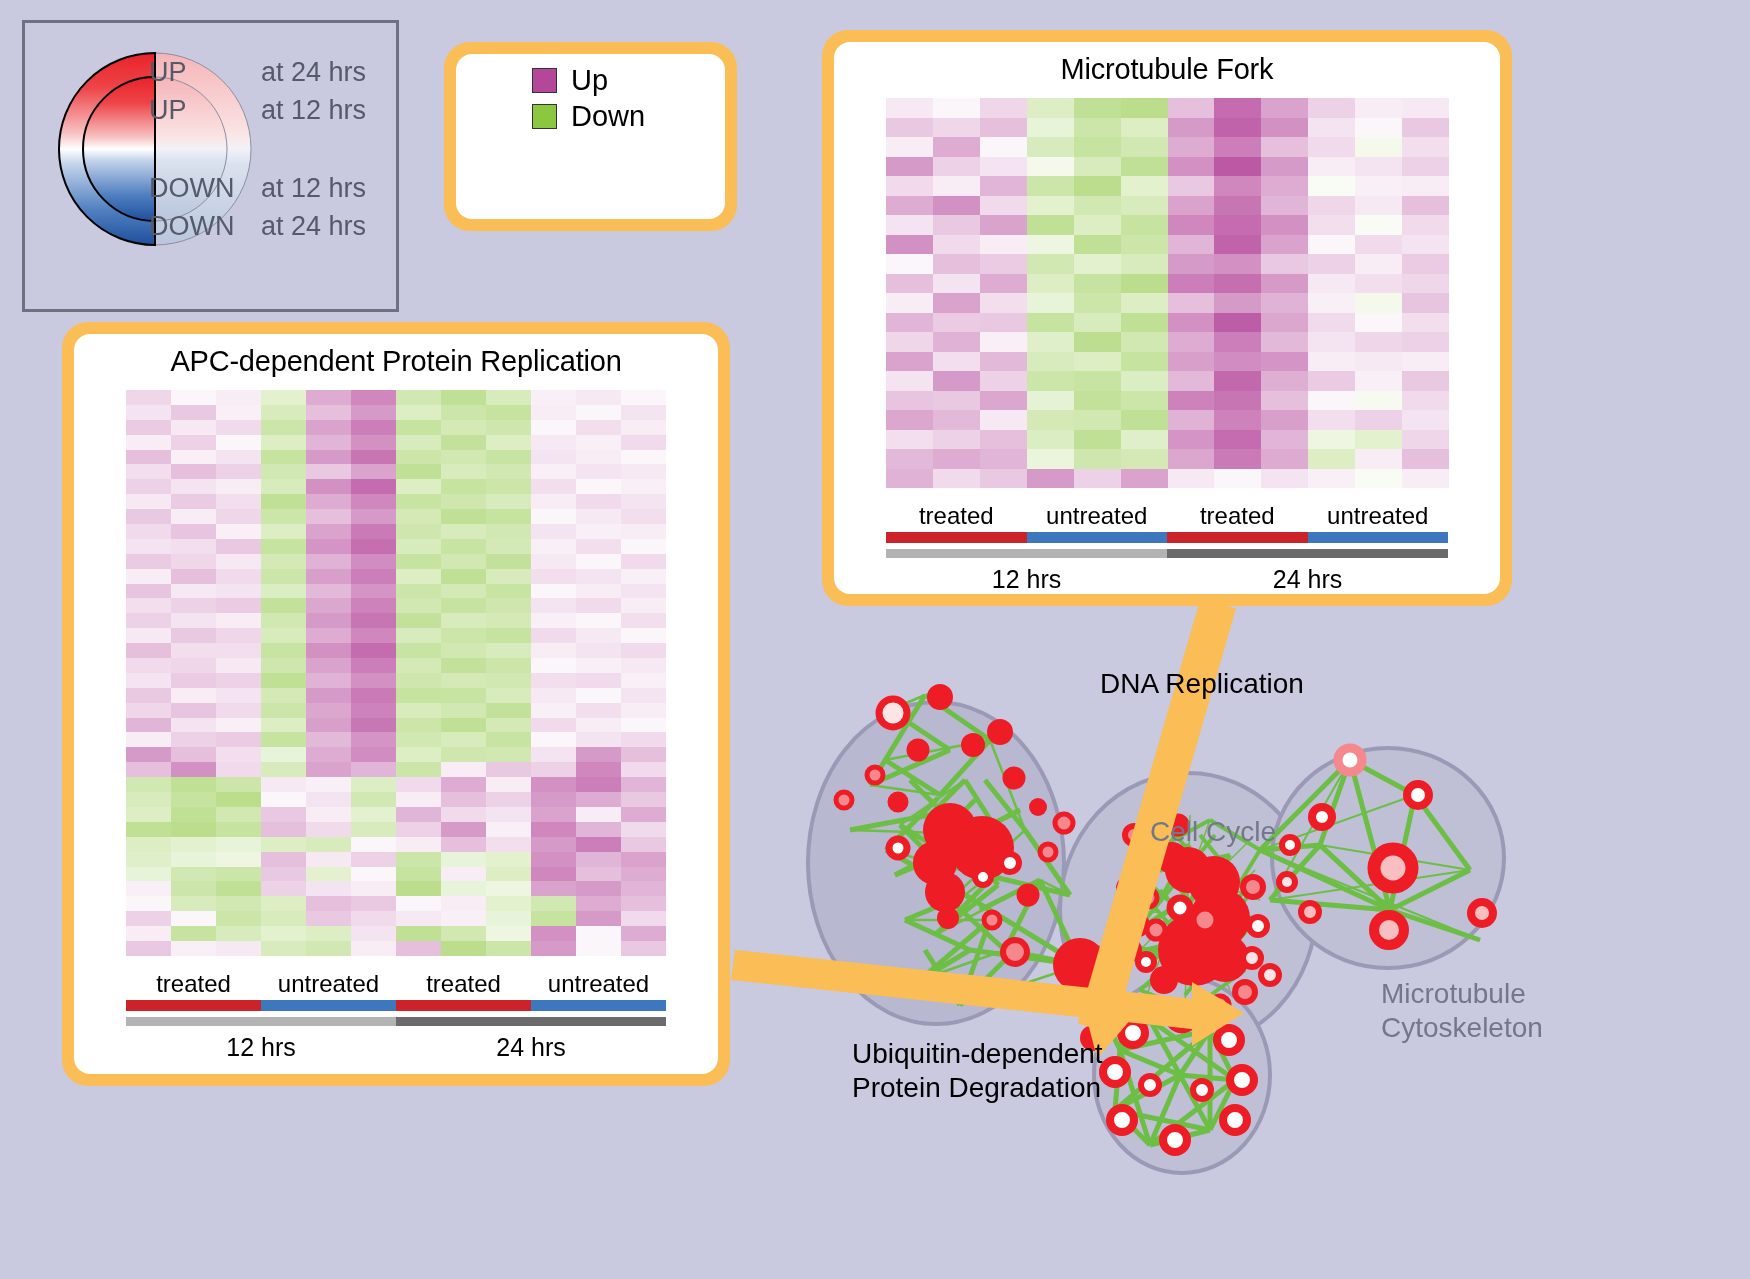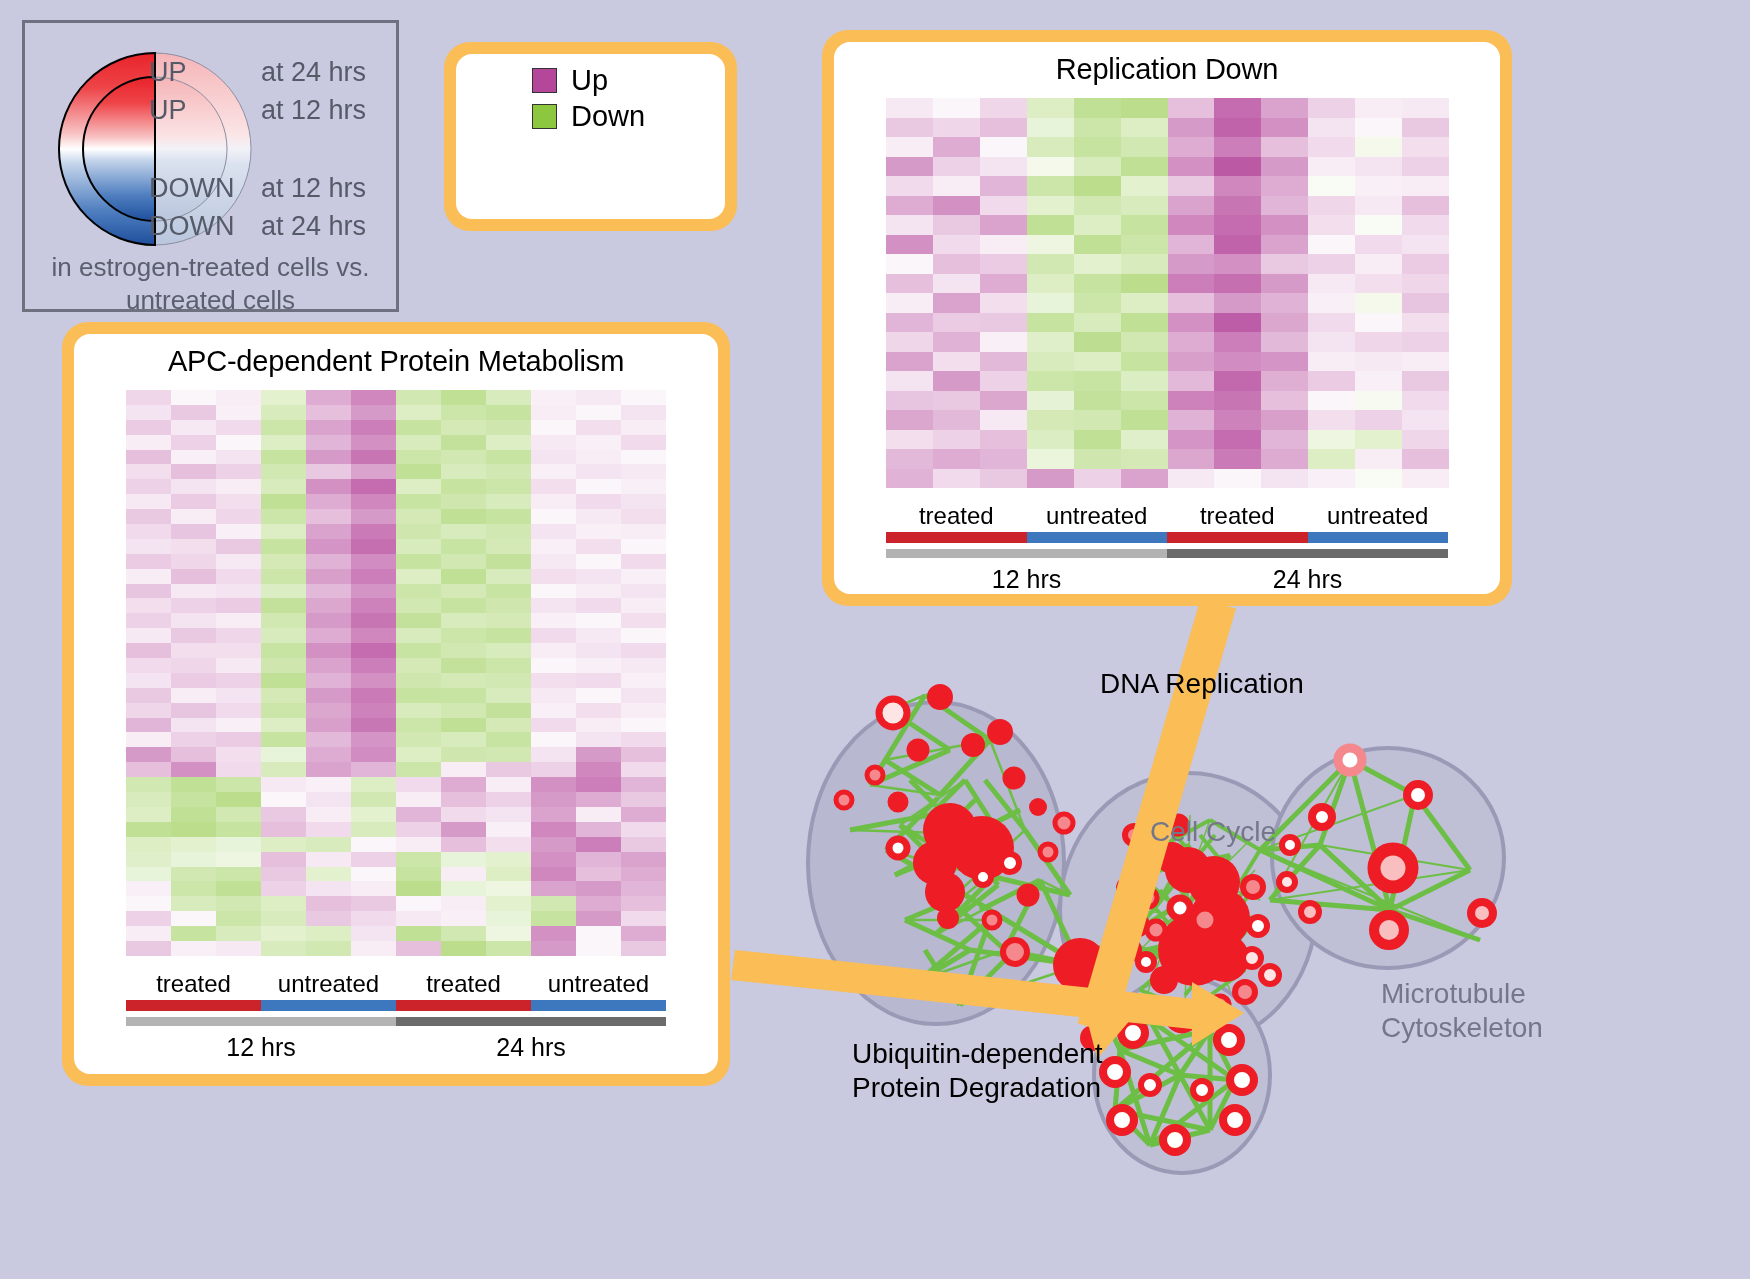--- a/index.html
+++ b/index.html
@@ -186,42 +186,40 @@
     <div class="wheel-row" style="margin-top:40px">
       <span class="k">DOWN</span>
       <span class="v">at 12 hrs</span>
     </div>
     <div class="wheel-row">
       <span class="k">DOWN</span>
       <span class="v">at 24 hrs</span>
     </div>
   </div>
 
-  <div class="wheel-foot">in estrogen-treated cells
-vs. untreated cells</div>
 </div>
 
 <div class="panel" id="updown-panel">
   <div class="panel-inner">
     <div class="lg-items">
       <div class="lg-item">
         <span class="lg-swatch" id="sw-up" style="background: rgb(181, 71, 155);"></span>
         <span class="lg-label">Up</span>
       </div>
       <div class="lg-item">
         <span class="lg-swatch" id="sw-down" style="background: rgb(141, 198, 63);"></span>
         <span class="lg-label">Down</span>
       </div>
     </div>
   </div>
 </div>
 
 <div class="panel" id="rep-panel">
   <div class="panel-inner">
-    <div class="panel-title">Replication Down</div>
+    <div class="panel-title">Microtubule Fork</div>
 
     <div class="hm-wrap" style="left:52px; top:56px; width:563px; height:390px;">
       <div class="heatmap" id="hm-rep" style="grid-template-columns: repeat(12, 1fr); grid-auto-rows: 19.5px;">
           <div style="background: rgb(246, 233, 243); height: 19.5px;"></div>
           <div style="background: rgb(251, 246, 250); height: 19.5px;"></div>
           <div style="background: rgb(239, 215, 233); height: 19.5px;"></div>
           <div style="background: rgb(221, 238, 197); height: 19.5px;"></div>
           <div style="background: rgb(192, 224, 149); height: 19.5px;"></div>
           <div style="background: rgb(187, 221, 140); height: 19.5px;"></div>
           <div style="background: rgb(229, 191, 220); height: 19.5px;"></div>
@@ -481,21 +479,21 @@
       <div class="axis-hours">
         <span>12 hrs</span>
         <span>24 hrs</span>
       </div>
     </div>
   </div>
 </div>
 
 <div class="panel" id="apc-panel">
   <div class="panel-inner">
-    <div class="panel-title">APC-dependent Protein Metabolism</div>
+    <div class="panel-title">APC-dependent Protein Replication</div>
 
     <div class="hm-wrap" style="left:52px; top:56px; width:540px; height:566px;">
       <div class="heatmap" id="hm-apc" style="grid-template-columns: repeat(12, 1fr); grid-auto-rows: 14.9px;">
           <div style="background: rgb(239, 215, 233); height: 14.9px;"></div>
           <div style="background: rgb(251, 246, 250); height: 14.9px;"></div>
           <div style="background: rgb(248, 237, 245); height: 14.9px;"></div>
           <div style="background: rgb(227, 241, 207); height: 14.9px;"></div>
           <div style="background: rgb(222, 172, 210); height: 14.9px;"></div>
           <div style="background: rgb(207, 135, 190); height: 14.9px;"></div>
           <div style="background: rgb(209, 232, 178); height: 14.9px;"></div>

